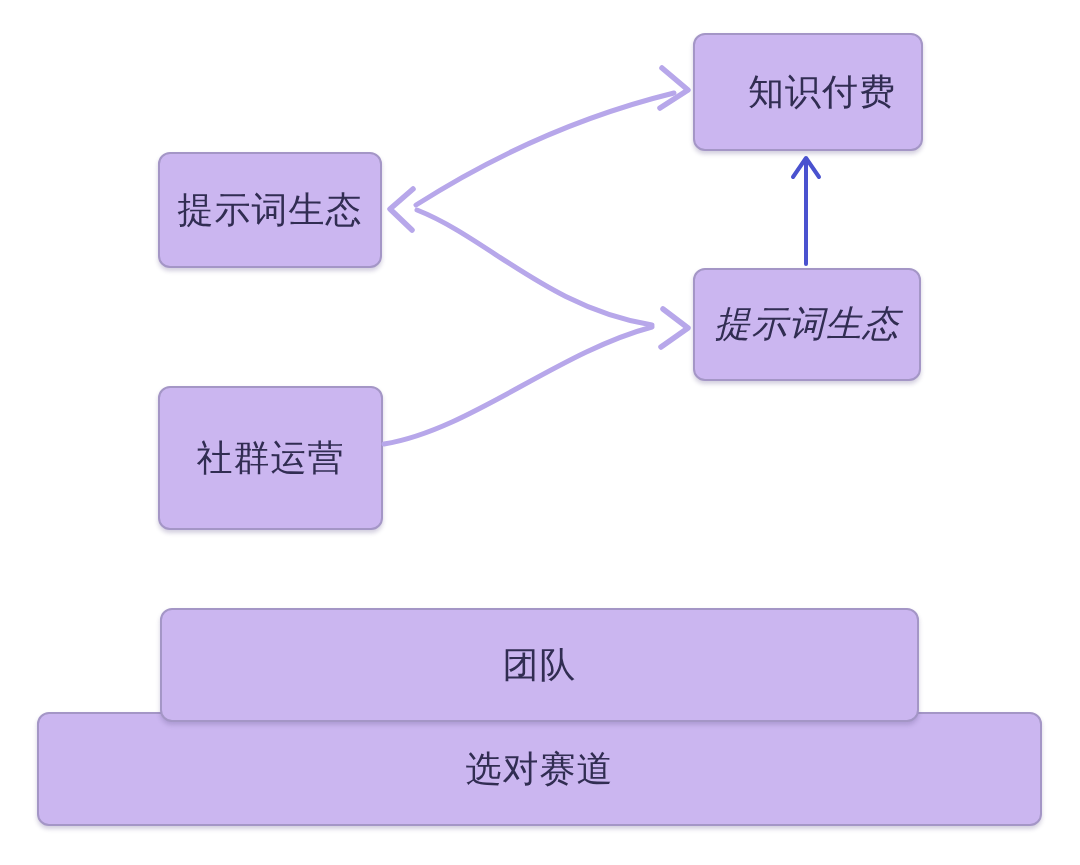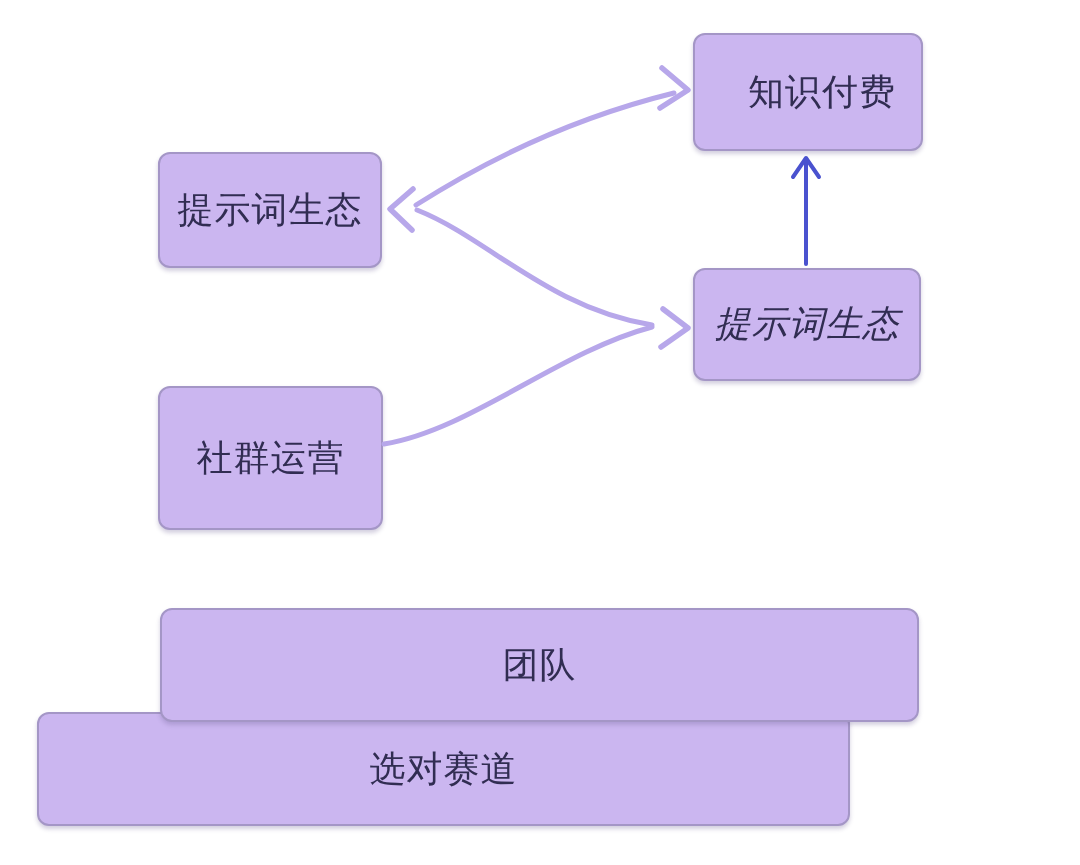--- a/index.html
+++ b/index.html
@@ -28,21 +28,21 @@
     color:var(--node-text);
     font-size:36px;
     letter-spacing:1px;
     box-sizing:border-box;
   }
   .node-growth   {left:158px; top:152px; width:224px; height:116px;}
   .node-community{left:158px; top:386px; width:225px; height:144px;}
   .node-knowledge{left:693px; top:33px;  width:230px; height:118px;padding-left:28px;}
   .node-prompt   {left:693px; top:268px; width:228px; height:113px;font-style:italic;}
   .node-team     {left:160px; top:608px; width:759px; height:114px;}
-  .node-track    {left:37px;  top:712px; width:813px;height:114px;}
+  .node-track    {left:37px;  top:712px; width:1005px;height:114px;}
   svg.edges{position:absolute;inset:0;pointer-events:none;}
 </style>
 </head>
 <body>
 
 <div class="canvas">
 
   <div class="node node-track">
     <span>选对赛道</span>
   </div>

